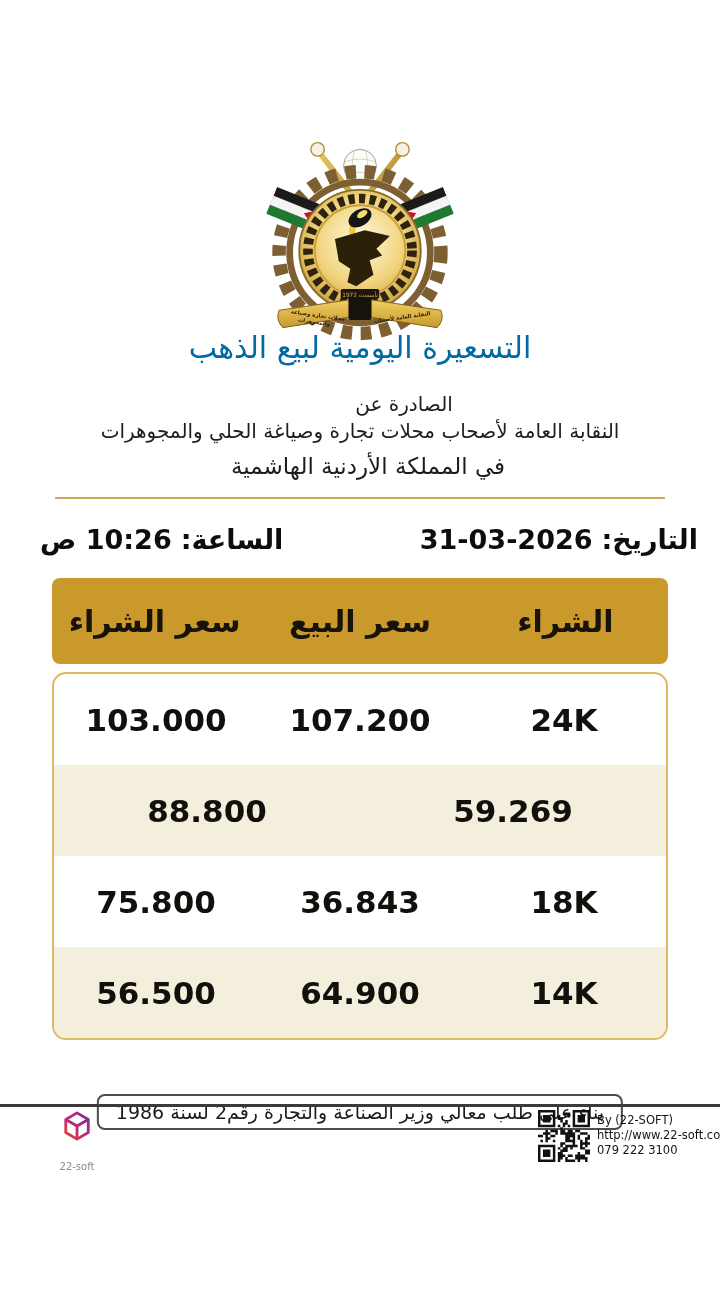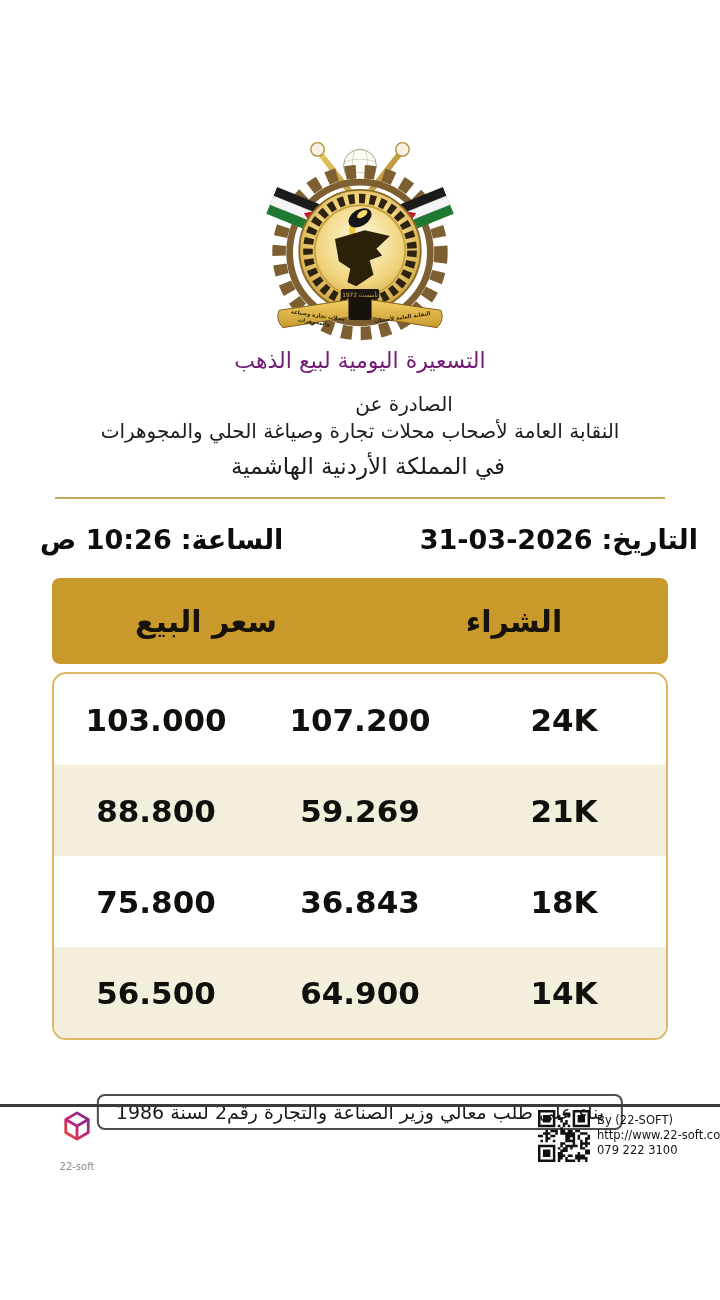--- a/index.html
+++ b/index.html
@@ -1,22 +1,22 @@
 <!DOCTYPE html>
 <html lang="ar"><head>
 <meta charset="utf-8">
 <style>
   html,body{margin:0;padding:0;background:#ffffff;}
   .page{position:relative;width:720px;height:1300px;background:#fff;overflow:hidden;
         font-family:"DejaVu Sans","Liberation Sans",sans-serif;margin:0 auto;}
 
   .emblem-wrap{position:absolute;top:136px;left:50%;transform:translateX(-50%);width:212px;height:206px;}
 
-  .title{position:absolute;top:348px;left:0;width:100%;text-align:center;direction:rtl;
-         font-size:22px;color:#701a75;margin:0;font-weight:normal;}
+  .title{position:absolute;top:330px;left:0;width:100%;text-align:center;direction:rtl;
+         font-size:30px;color:#0369a1;margin:0;font-weight:normal;}
   .sub1{position:absolute;top:392px;left:0;width:100%;text-align:center;direction:rtl;
         font-size:20px;color:#1e1e1e;padding-left:44px;}
   .sub2{position:absolute;top:419px;left:0;width:100%;text-align:center;direction:rtl;
         font-size:20px;color:#1e1e1e;}
   .sub3{position:absolute;top:453px;left:0;width:100%;text-align:center;direction:rtl;
         font-size:23px;color:#1c1c1c;padding-left:8px;}
 
   .divider{position:absolute;top:497px;left:55px;width:610px;height:2px;background:var(--divider,#C9A85A);}
 
   .datetime{position:absolute;top:516px;left:40px;width:658px;height:46px;display:flex;
@@ -149,30 +149,30 @@
     </div>
     <div class="dt-item">
       <span>الساعة:</span>
       <span>10:26 ص</span>
     </div>
   </div>
 
   <div class="thead">
     <div class="hcell">الشراء</div>
     <div class="hcell">سعر البيع</div>
+    <div class="hcell">سعر الشراء</div>
   </div>
 
   <div class="tbody">
       <div class="trow">
         <div class="tcell">24K</div>
         <div class="tcell">107.200</div>
         <div class="tcell">103.000</div>
       </div>
       <div class="trow alt">
-        <div class="tcell">21K</div>
         <div class="tcell">59.269</div>
         <div class="tcell">88.800</div>
       </div>
       <div class="trow">
         <div class="tcell">18K</div>
         <div class="tcell">36.843</div>
         <div class="tcell">75.800</div>
       </div>
       <div class="trow alt">
         <div class="tcell">14K</div>

